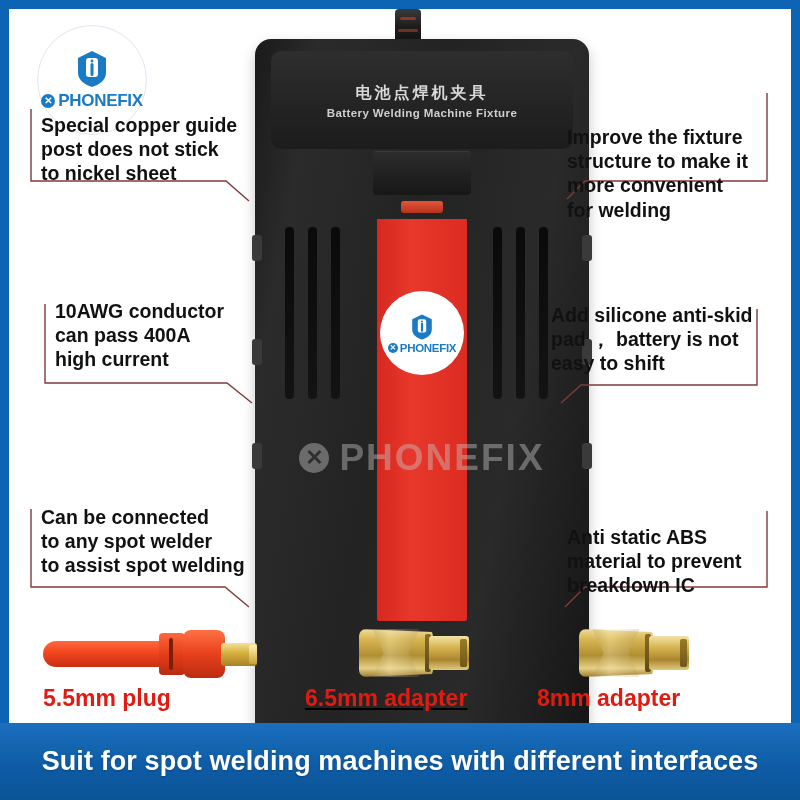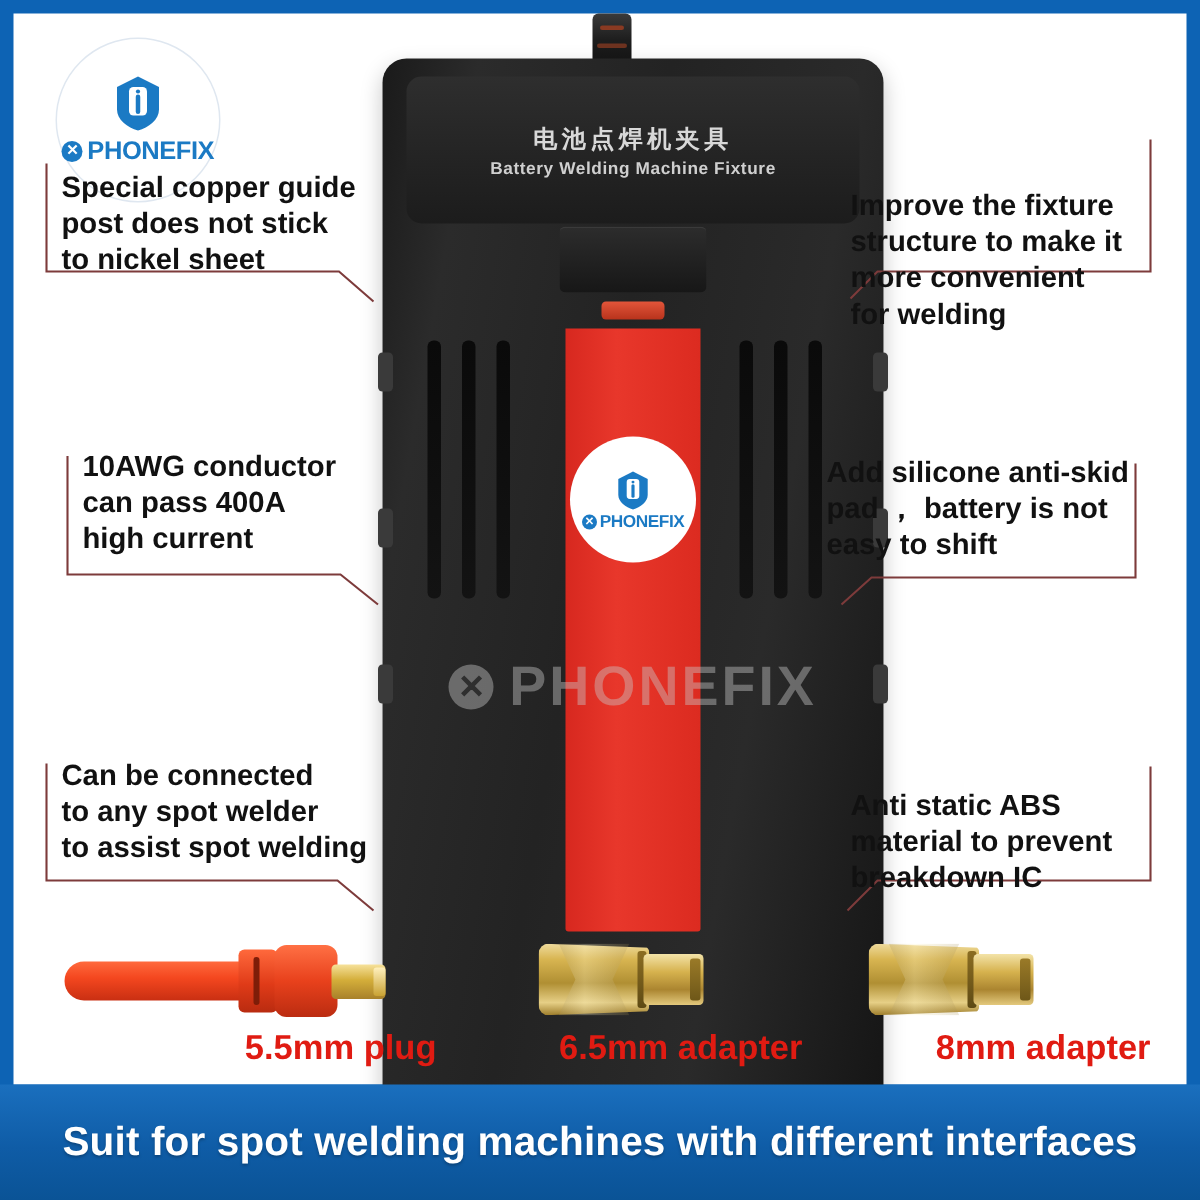--- a/index.html
+++ b/index.html
@@ -174,21 +174,21 @@
     font-size:22px; font-weight:bold;
     display:flex; align-items:center; justify-content:center;
     line-height:1;
   }
   .watermark .wm-t {
     font-size:37px; font-weight:bold; color:#c9c9c9;
     letter-spacing:2px;
   }
 
   
-  .acc { position:absolute; text-align:right; }
+  .acc { position:absolute; text-align:left; }
   .acc-label {
     font-size:23px; font-weight:bold; color:#e01b12;
     margin-top:4px;
     white-space:nowrap;
   }
   .acc-img { position:relative; height:56px; }
 
   
   .plug-shaft {
     position:absolute; left:0; top:16px;
@@ -401,21 +401,21 @@
     <div class="acc" style="left:34px; top:616px; width:248px;">
       <div class="acc-img">
         <div class="plug-shaft"></div>
         <div class="plug-collar"></div>
         <div class="plug-head"></div>
         <div class="plug-gold"></div>
       </div>
       <div class="acc-label">5.5mm plug</div>
     </div>
 
-    <div class="acc" style="left:296px; top:616px; width:230px;">
+    <div class="acc" style="left:296px; top:616px; width:230px;text-decoration:underline;">
       <div class="acc-img">
         <div class="adapter" style="left:54px;">
           <div class="ad-body"></div>
           <div class="ad-waist"></div>
           <div class="ad-ring"></div>
           <div class="ad-neck"></div>
         </div>
       </div>
       <div class="acc-label">6.5mm adapter</div>
     </div>

